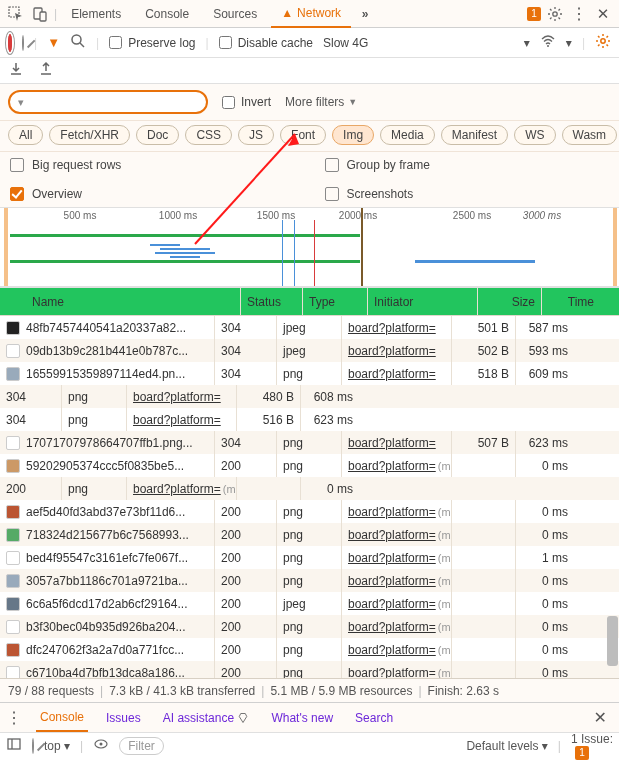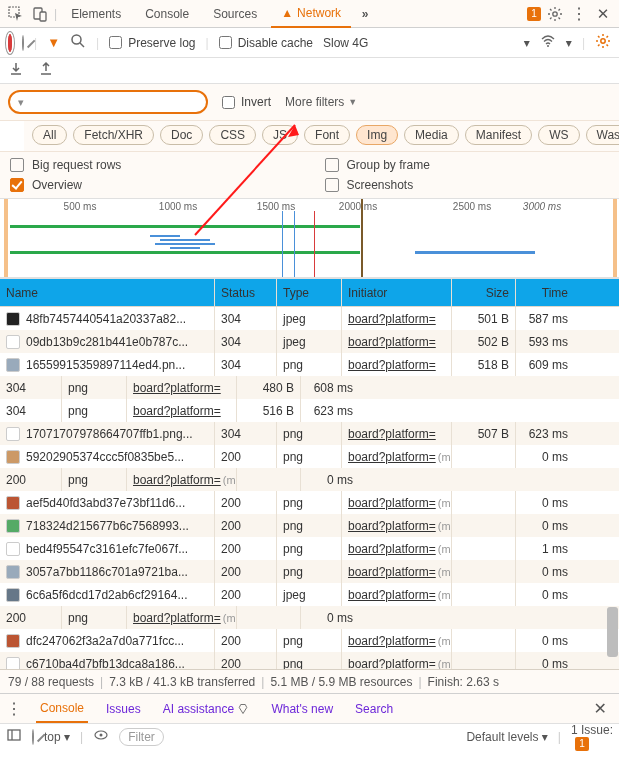--- a/index.html
+++ b/index.html
@@ -30,42 +30,42 @@
 .ud-row span { color:#666; font-size:14px; }
 
 
 .filter-row { display:flex; align-items:center; padding:6px 8px; gap:14px; background:#fefaf6; border-bottom:1px solid #f0e4d8; }
 .filter-input { display:flex; align-items:center; border:2px solid #e8710a; border-radius:14px; padding:2px 8px; width:200px; height:24px; background:#fff; }
 .filter-input input { border:none; outline:none; width:100%; font-size:12px; }
 .filter-input .funnel2 { color:#888; margin-right:6px; font-size:11px; }
 .more-filters { color:#555; display:flex; align-items:center; gap:4px; }
 
 
-.type-row { display:flex; gap:6px; padding:4px 8px 6px; background:#fefaf6;margin-left:24px; }
+.type-row { display:flex; gap:6px; padding:4px 8px 6px; background:#fefaf6; }
 .pill { border:1px solid #c9bda8; border-radius:10px; padding:2px 10px; font-size:12px; color:#444; cursor:pointer; background:#fff8ef;}
 .pill.active { background:#ffe6d0; border-color:#e8a766; }
 
 
 .ov-opts { display:flex; padding:6px 10px; gap:30px; background:#fefaf6; border-top:1px solid #f0e4d8; }
-.ov-opts .col { display:flex; flex-direction:column; gap:6px; flex:1; }
+.ov-opts .col { display:flex; flex-direction:column; gap:15px; flex:1; }
 .ov-opts label { display:flex; align-items:center; gap:8px; color:#444; }
 .checkbox { width:14px; height:14px; border:1.5px solid #888; border-radius:2px; display:inline-block; position:relative;}
 .checkbox.checked { background:#e8710a; border-color:#e8710a; }
 .checkbox.checked:after { content:""; position:absolute; left:3px; top:0px; width:4px; height:8px; border:solid #fff; border-width:0 2px 2px 0; transform:rotate(40deg);}
 
 
 .timeline { position:relative; height:80px; border-top:1px solid #e0e0e0; border-bottom:1px solid #e0e0e0; background:#fff; }
 .timeline .tick { position:absolute; top:2px; font-size:10px; color:#666; transform:translateX(-50%);}
 .timeline .bar { position:absolute; height:3px; }
 .timeline .vline { position:absolute; top:12px; bottom:0; width:1px; }
 .arrow { position:absolute; pointer-events:none; }
 
 
 .tbl { border-top:1px solid #e0e0e0; }
-.tbl-head { display:flex; background:#0ea5e9; border-bottom:1px solid #e0d8cc; height:28px; align-items:center; font-weight:500; color:#333;}
+.tbl-head { display:flex; background:#22c55e; border-bottom:1px solid #e0d8cc; height:28px; align-items:center; font-weight:500; color:#333;padding-left:26px;}
 .tbl-head > div, .row > div { border-right:1px solid #e8e0d4; padding:0 6px; overflow:hidden; white-space:nowrap; text-overflow:ellipsis; display:flex; align-items:center; height:100%; }
 .col-name { width:215px; }
 .col-status { width:62px; }
 .col-type { width:65px; }
 .col-init { width:110px; }
 .col-size { width:64px; justify-content:flex-end; }
 .col-time { width:58px; justify-content:flex-end; border-right:none !important; }
 .tbl-body { height:362px; overflow-y:auto; position:relative;}
 .row { display:flex; height:23px; align-items:center; font-size:12px; color:#333; }
 .row:nth-child(even){ background:#faf5ee; }
@@ -419,20 +419,24 @@
         <div class="col-status">200</div>
         <div class="col-type">jpeg</div>
         <div class="col-init">
           <span class="ulink">board?platform=</span>
           <span class="memo">(memo...</span>
         </div>
         <div class="col-size"></div>
         <div class="col-time">0 ms</div>
       </div>
       <div class="row">
+        <div class="col-name">
+          <span class="thumb" style="background:#fff;border:1px solid #ccc"></span>
+          <span>b3f30bec04b935d926ba204...</span>
+        </div>
         <div class="col-status">200</div>
         <div class="col-type">png</div>
         <div class="col-init">
           <span class="ulink">board?platform=</span>
           <span class="memo">(memo...</span>
         </div>
         <div class="col-size"></div>
         <div class="col-time">0 ms</div>
       </div>
       <div class="row">

